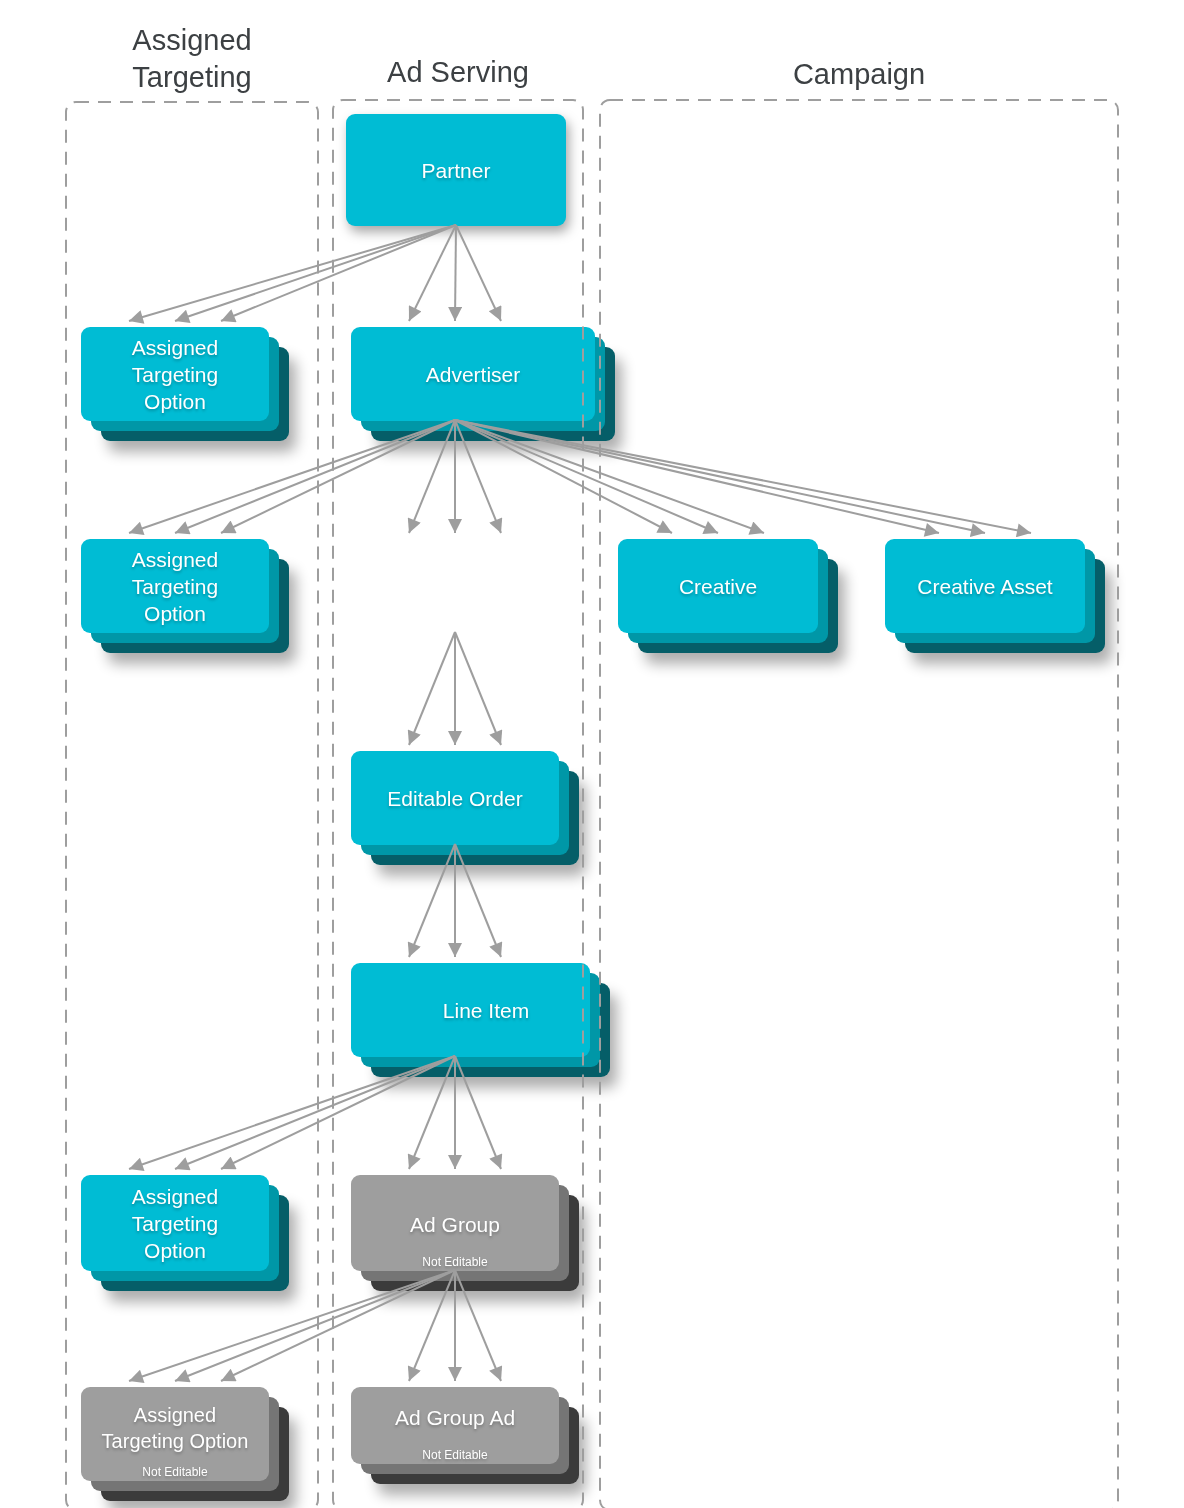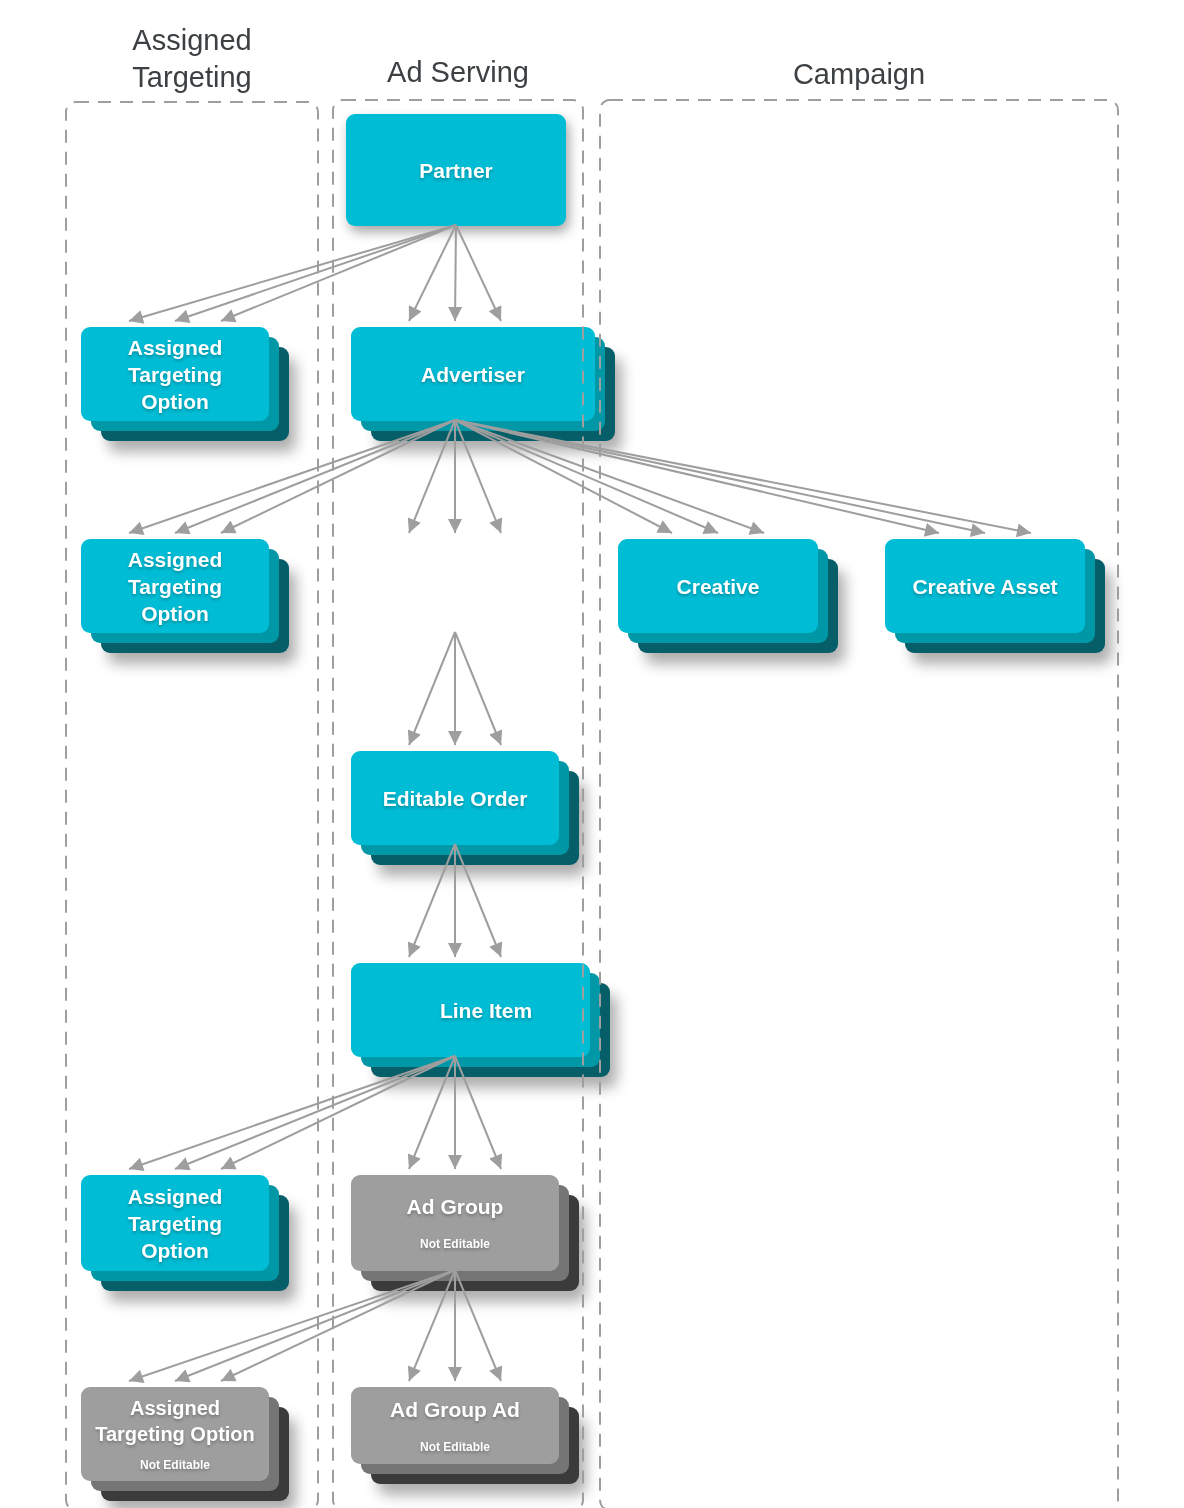--- a/index.html
+++ b/index.html
@@ -18,21 +18,21 @@
     color:var(--header-text,#3c4043);
     white-space:pre-line;
     z-index:2;
   }
   .column { position:absolute; z-index:0; }
   .node {
     position:absolute; z-index:1;
     border-radius:9px;
     display:flex; flex-direction:column;
     align-items:center; justify-content:center;
-    text-align:center; color:#fff; font-weight:bold;
+    text-align:center; color:#fff; font-weight:normal;
   }
   .node-label {
     font-size:21px; line-height:27px;
     white-space:pre-line;
     text-shadow:0 2px 3px rgba(0,0,0,0.25);
   }
   .node-badge {
     font-size:12px; line-height:18px; margin-top:15px;
     text-shadow:0 2px 3px rgba(0,0,0,0.25);
   }
@@ -42,20 +42,21 @@
   .teal.stacked {
     box-shadow:10px 10px 0 var(--teal-mid,#0097A7),
                20px 20px 0 var(--teal-dark,#055E68),
                27px 31px 14px rgba(0,0,0,0.32);
   }
   .gray { background:var(--gray,#9E9E9E); }
   .gray.stacked {
     box-shadow:10px 10px 0 var(--gray-mid,#757575),
                20px 20px 0 var(--gray-dark,#3B3B3B),
                27px 31px 14px rgba(0,0,0,0.32);
+    justify-content:flex-end;
   }
   #arrows {
     position:absolute; left:0; top:0; z-index:5;
     pointer-events:none;
   }
   .col-rect {
     fill:none;
     stroke:var(--column-border,#9E9E9E);
     stroke-width:2;
     stroke-dasharray:13 9;

